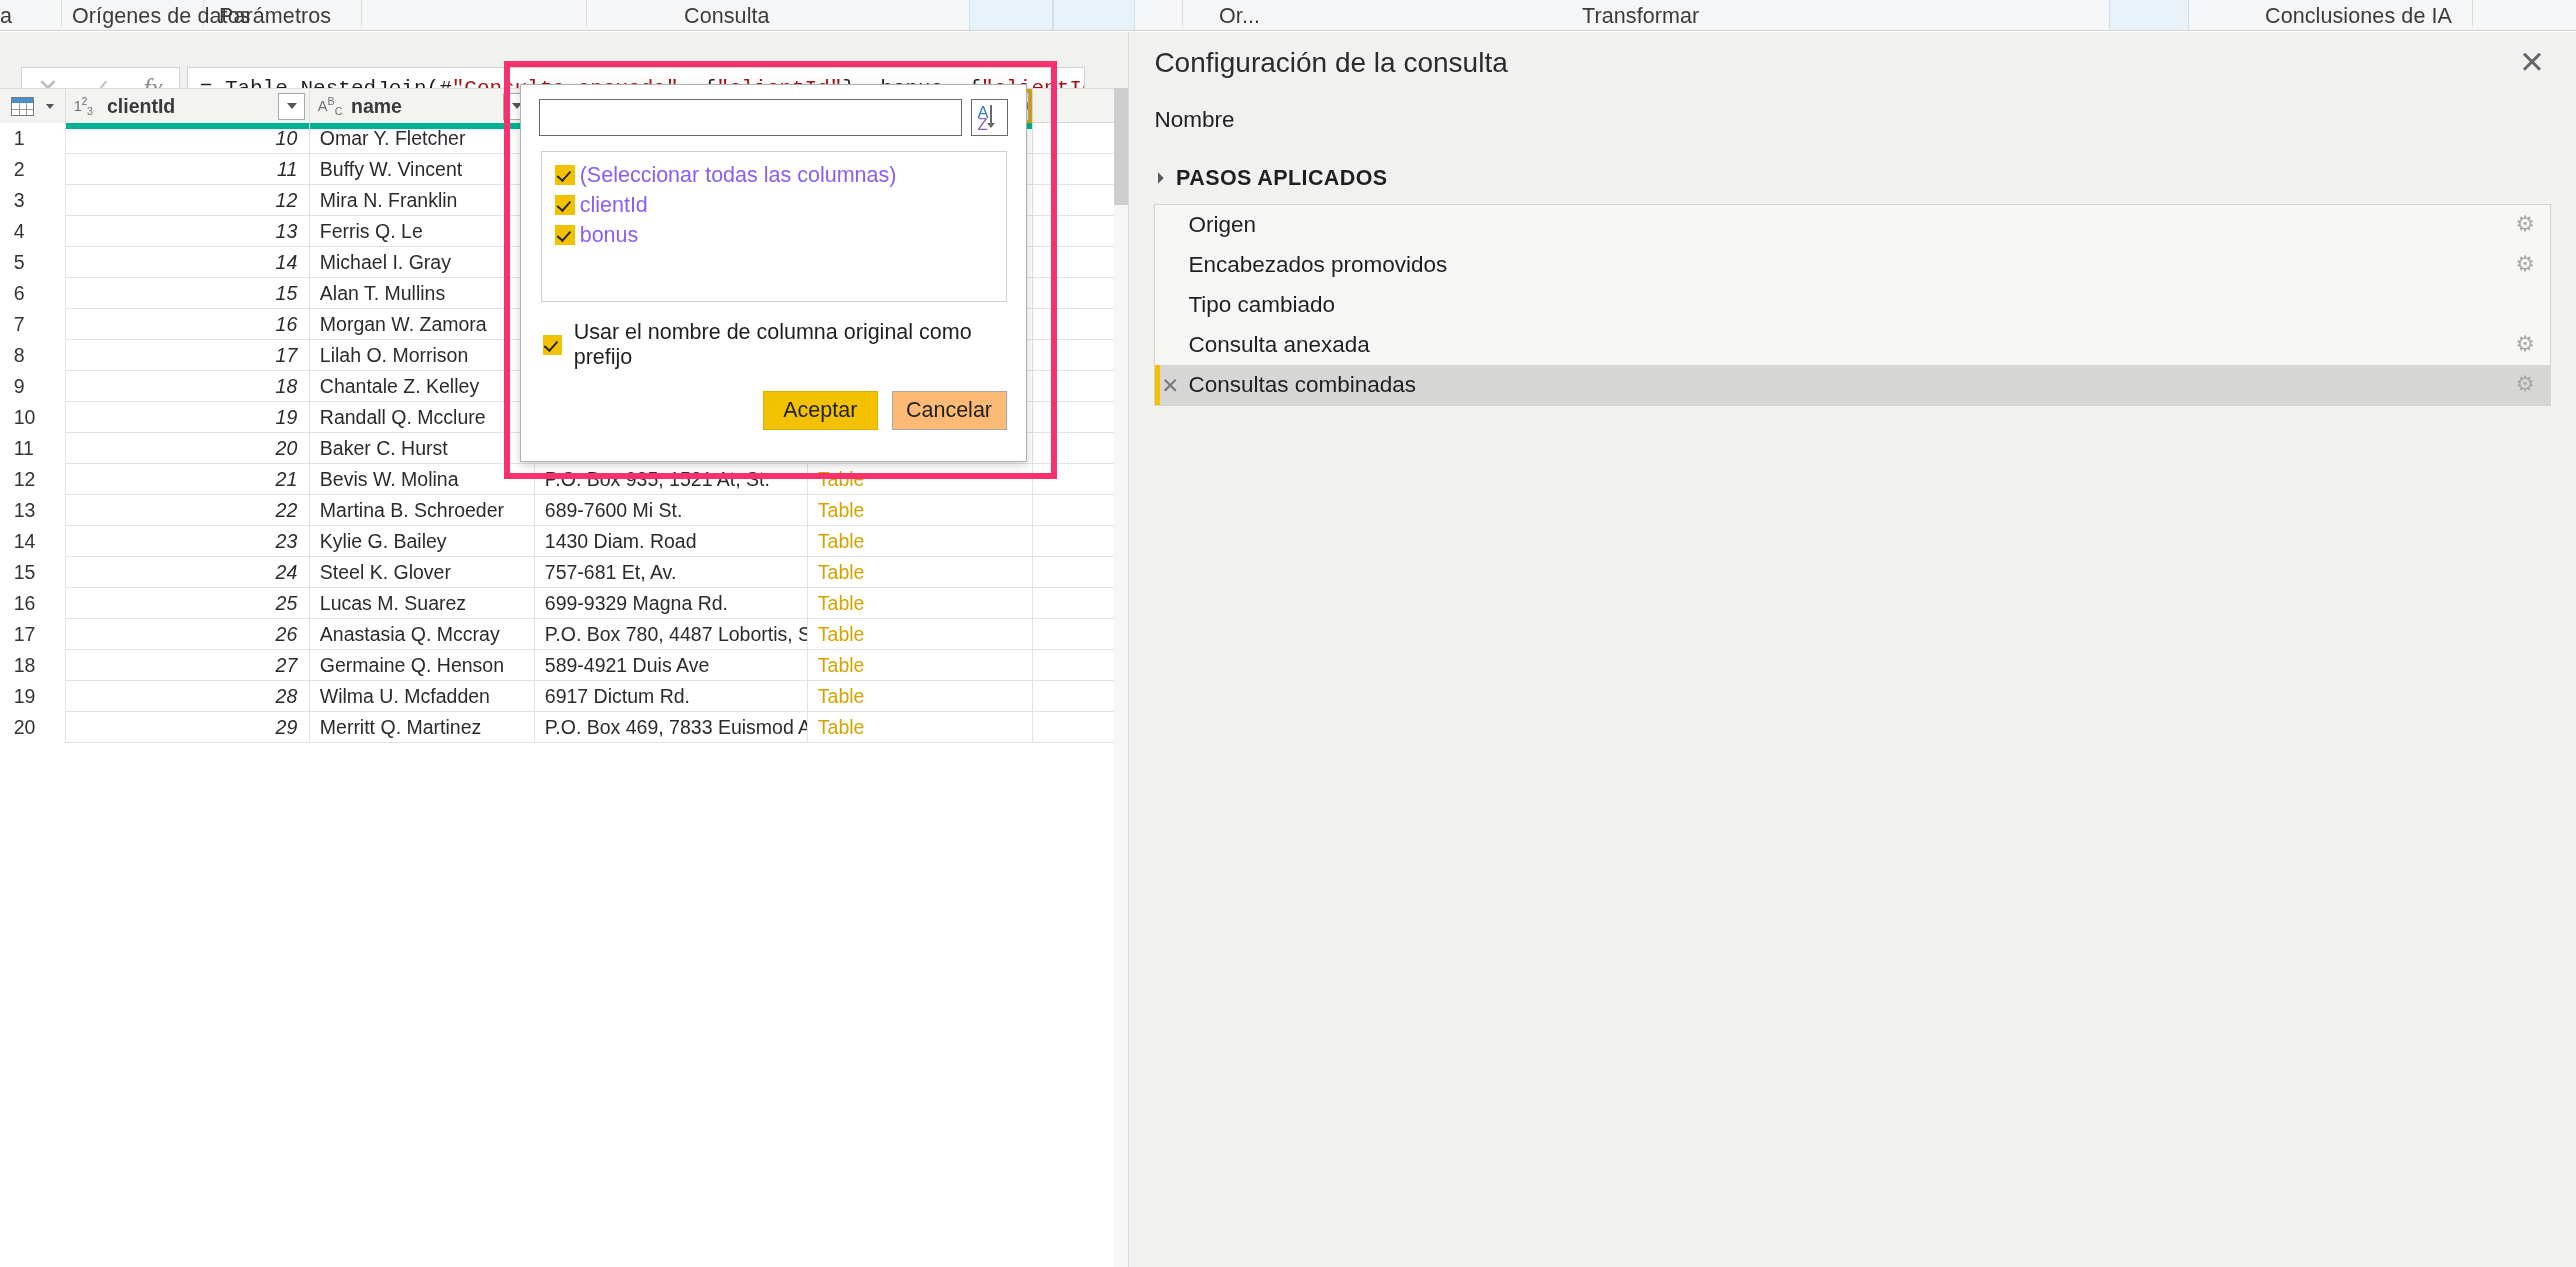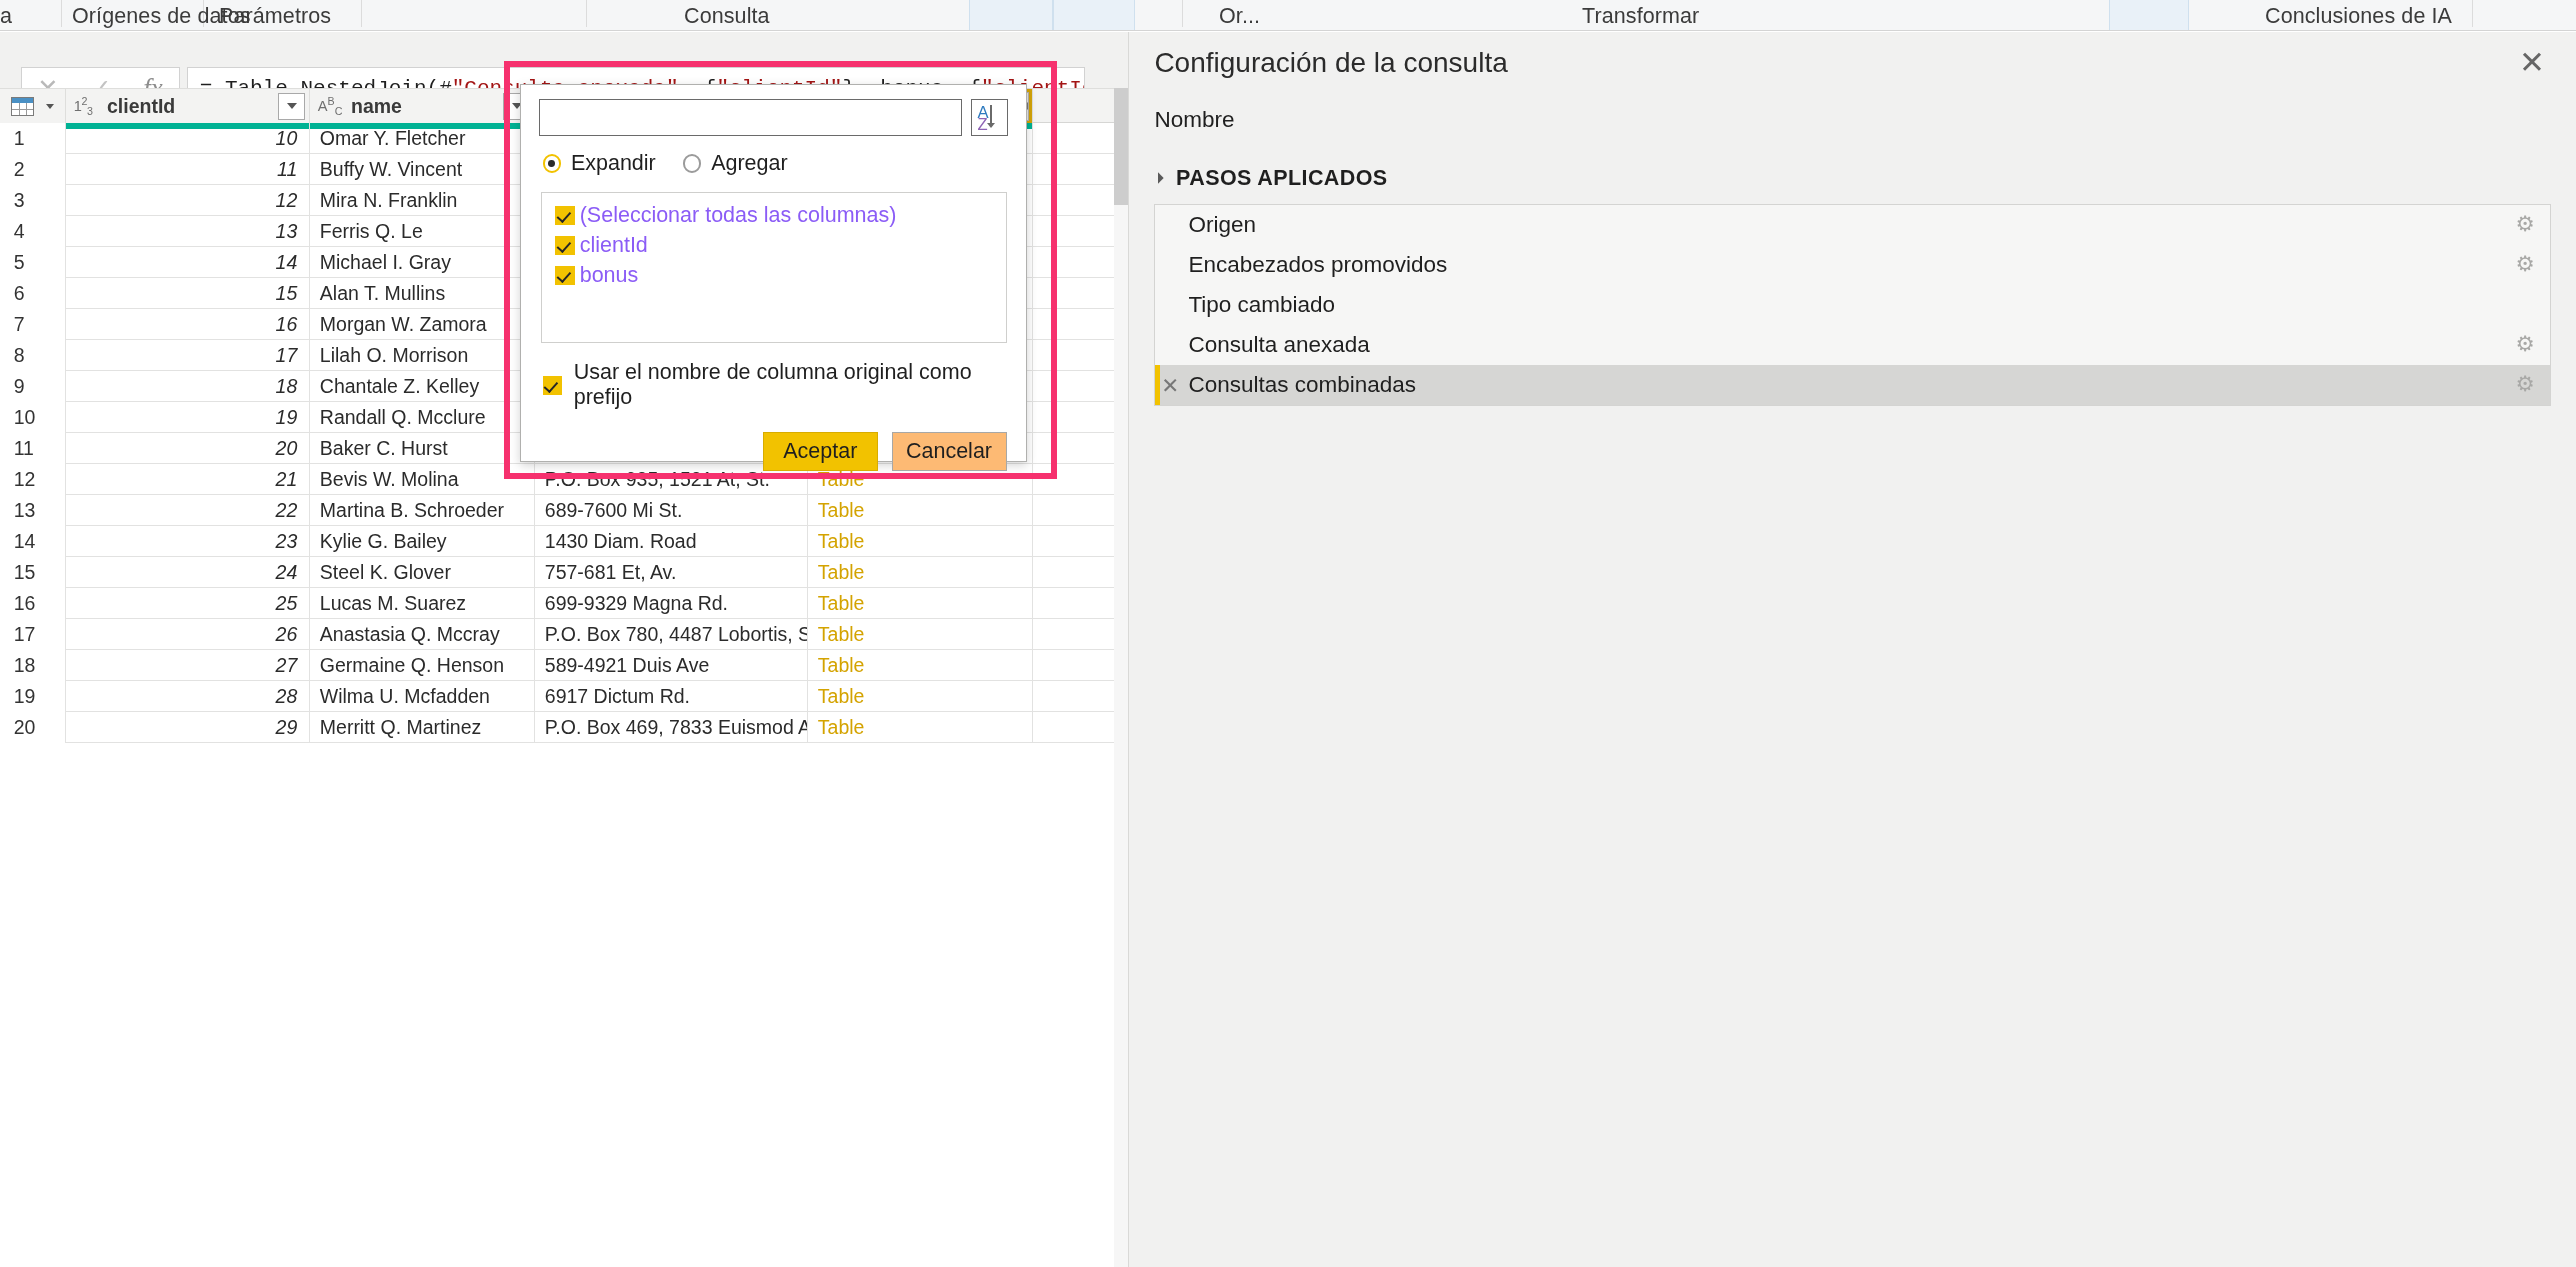--- a/index.html
+++ b/index.html
@@ -543,30 +543,20 @@
       <div class="dlg-sortbtn">
         <span class="az-ico">
           <span class="a">A</span>
             <span class="z">Z</span>
             <span class="bar"></span>
             <span class="arw"></span>
         </span>
       </div>
     </div>
 
-    <div class="dlg-radios">
-      <label class="radio-opt">
-        <span class="radio on"></span>
-        <span>Expandir</span>
-      </label>
-      <label class="radio-opt">
-        <span class="radio"></span>
-        <span>Agregar</span>
-      </label>
-    </div>
 
     <div class="dlg-list" id="dlg-list">
         <label class="chk-row">
           <span class="chk"></span>
           <span>(Seleccionar todas las columnas)</span>
         </label>
         <label class="chk-row">
           <span class="chk"></span>
           <span>clientId</span>
         </label>

